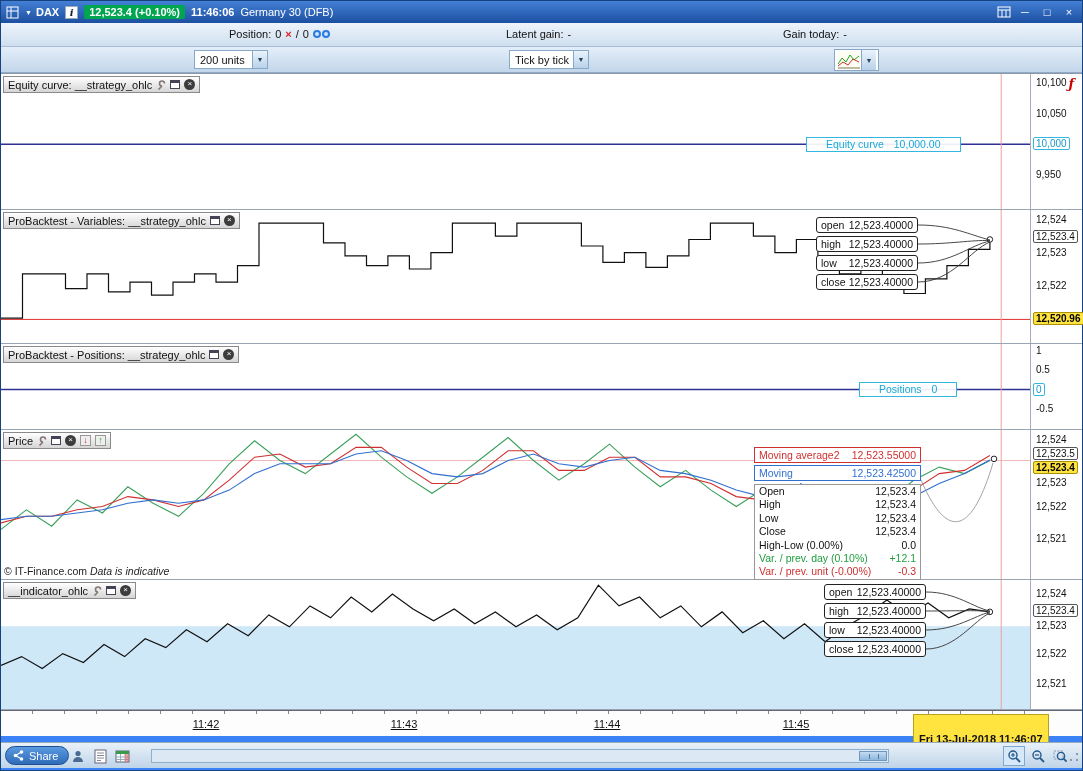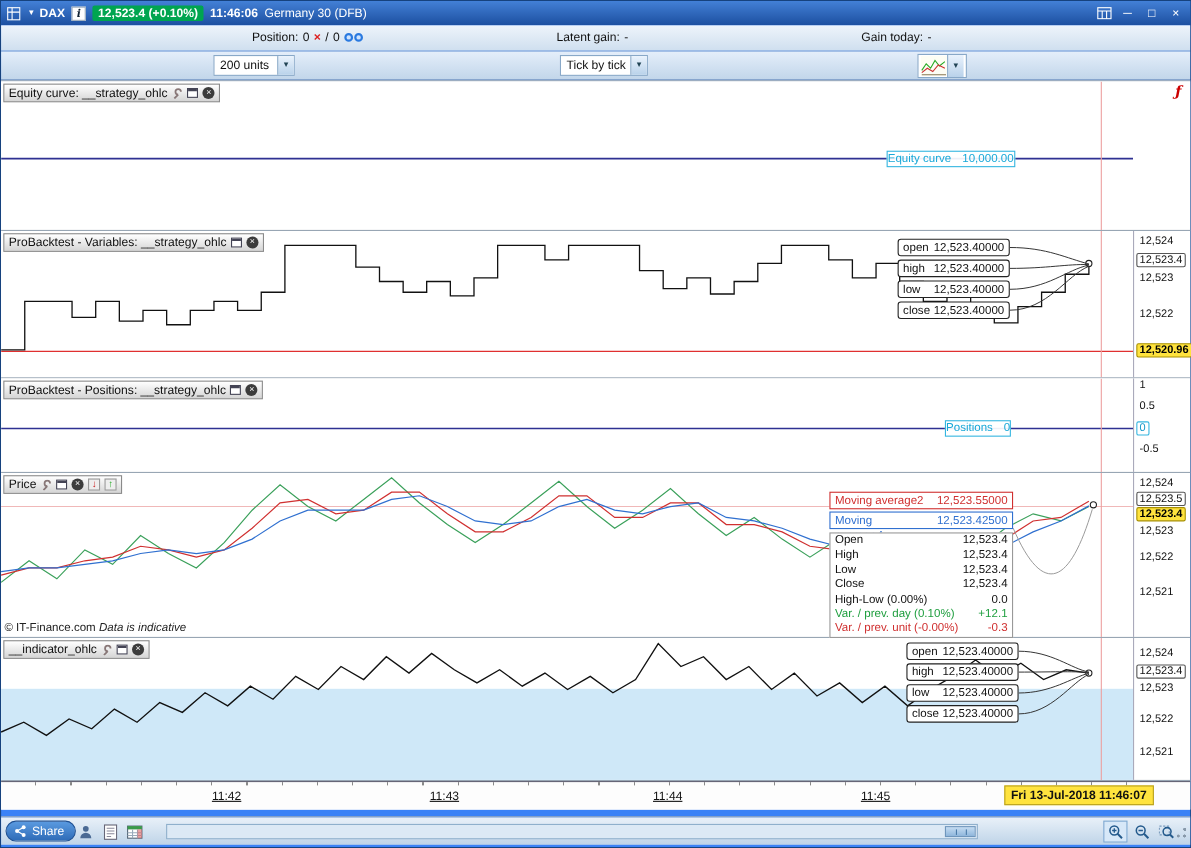--- a/index.html
+++ b/index.html
@@ -37,41 +37,41 @@
   .axis { position:absolute; left:1029px; top:0; width:54px; height:100%; border-left:1px solid #aab; font-size:10px; z-index:2; }
   .ax-text { position:absolute; left:5px; color:#111; }
   .ax-badge { position:absolute; left:2px; background:#fff; border:1px solid #555; border-radius:2px; padding:0 2px; font-size:10px; }
   .ax-badge.cyan { border-color:#35b6e0; color:#1898c8; }
   .ax-badge.yellow { background:#ffe33e; border-color:#a89000; color:#000; font-weight:bold; }
   .phead { position:absolute; top:2px; left:2px; z-index:6; display:flex; align-items:center; gap:4px; background:linear-gradient(#ffffff,#d5d5d5); border:1px solid #8a8a8a; padding:1px 4px; height:17px; }
   .ic-win { width:10px; height:9px; border:1px solid #445; box-shadow:inset 0 2px 0 #445; background:#fff; display:inline-block; }
   .ic-close { width:11px; height:11px; border-radius:50%; background:#3c3c3c; color:#fff; font-size:8px; line-height:10px; text-align:center; display:inline-block; }
   .ic-arrow { width:11px; height:11px; border:1px solid #999; background:#eee; font-size:9px; line-height:9px; text-align:center; display:inline-block; }
   .ic-arrow.dn { color:#c22; } .ic-arrow.up { color:#2a2; }
-  .cyan-badge { position:absolute; z-index:4; display:flex; gap:10px; background:rgba(255,255,255,.92); border:1px solid #35b6e0; color:#18a8d8; padding:0 0; font-size:10.5px; height:15px; line-height:13px; }
+  .cyan-badge { position:absolute; z-index:4; display:flex; gap:10px; background:rgba(255,255,255,.92); border:1px solid #35b6e0; color:#18a8d8; padding:0 19px; font-size:10.5px; height:15px; line-height:13px; }
   .ohlc-labels { position:absolute; z-index:4; }
   .ohlc-badge { width:102px; height:16px; background:#fff; border:1px solid #222; border-radius:3px; margin-bottom:3px; display:flex; justify-content:space-between; padding:0 4px; font-size:10.5px; line-height:14px; }
   .connector { position:absolute; z-index:3; }
   .connector path { stroke:#333; fill:none; stroke-width:0.9; }
   .connector.gray path { stroke:#999; }
   .ma-badge { position:absolute; z-index:4; width:167px; height:16px; background:#fff; border:1px solid; display:flex; justify-content:space-between; padding:0 4px; font-size:10.5px; line-height:14px; }
   .ma-badge.red { border-color:#d03030; color:#d03030; }
   .ma-badge.blue { border-color:#3070d0; color:#3070d0;gap:24px; }
   .price-info { position:absolute; z-index:4; width:167px; background:#fff; border:1px solid #999; font-size:10.5px; }
   .pi-row { display:flex; justify-content:space-between; padding:0 4px; line-height:13.4px; }
   .pi-row.green { color:#1e9e3e; } .pi-row.red { color:#d03030; }
   .copyright { position:absolute; left:3px; bottom:2px; z-index:4; font-size:10.5px; color:#222; background:rgba(255,255,255,.7); }
   .copyright i { font-style:italic; }
   .fn-icon { position:absolute; right:8px; top:2px; z-index:7; color:#c00; font-family:"DejaVu Serif",serif; font-style:italic; font-weight:bold; font-size:13px; }
 
   
   .xaxis-row { position:relative; height:26px; background:#fdfdfd; border-top:1px solid #667; }
   .xaxis-ticks { position:absolute; left:0; top:0; width:1029px; height:3px; background:repeating-linear-gradient(to right, transparent 0 31px, #888 31px 32px); }
   .xt { position:absolute; top:7px; transform:translateX(-50%); font-size:11px;text-decoration:underline; }
-  .date-badge { position:absolute; left:912px; top:3px; background:#ffe33e; border:1px solid #b8a020; font-weight:bold; padding:2px 5px; font-size:11px; }
+  .date-badge { position:absolute; left:912px; top:3px; background:#ffe33e; border:1px solid #b8a020; font-weight:bold; padding:18px 5px; font-size:11px; }
 
   
   .spacer-strip { height:6px; flex:none; }
   .bottombar { position:relative; height:26px; flex:none; background:linear-gradient(#e9f1f9,#bfd4e8); border-top:1px solid #9ab; }
   .share-btn { position:absolute; left:4px; top:3px; height:19px; display:flex; align-items:center; gap:5px; background:linear-gradient(#5a9ae0,#2f6cb8); border:1px solid #1d4f92; border-radius:10px; color:#fff; padding:0 10px 0 7px; }
   .bb-icon { position:absolute; top:4px; width:18px; height:18px; display:flex; align-items:center; justify-content:center; }
   .scrollbar { position:absolute; left:150px; top:6px; width:738px; height:14px; background:#dce9f5; border:1px solid #8fb0cc; }
   .sb-thumb { position:absolute; right:1px; top:1px; width:28px; height:10px; background:linear-gradient(#c4dcf2,#8fb6dc); border:1px solid #6f96bc; }
   .sb-thumb::after { content:""; position:absolute; left:9px; top:2px; width:8px; height:5px; border-left:1px solid #4a7aa8; border-right:1px solid #4a7aa8; }
   .zoom-btn { position:absolute; top:3px; width:22px; height:20px; display:flex; align-items:center; justify-content:center; border:1px solid transparent; }
@@ -162,20 +162,26 @@
         <svg width="10" height="10">
             <path d="M2.5 9.5 L6 6 M6 6 a2.5 2.5 0 1 1 2.5 -2.5" stroke="#877" stroke-width="1.6" fill="none"></path>
           </svg>
         <span class="ic-win"></span>
         <span class="ic-close">×</span>
       </div>
       <div class="cyan-badge" style="left:805px;top:63px">
         <span>Equity curve</span>
         <span>10,000.00</span>
       </div>
+      <div class="axis">
+        <span class="ax-text" style="top:3px">10,100</span>
+        <span class="ax-text" style="top:34px">10,050</span>
+        <span class="ax-badge cyan" style="top:63px">10,000</span>
+        <span class="ax-text" style="top:95px">9,950</span>
+      </div>
     </div>
 
     <div class="panel" style="height:134px">
       <svg class="plot" viewBox="0 0 1029 133">
           <line x1="0" y1="109.41379310346676" x2="1029" y2="109.41379310346676" stroke="#e03030" stroke-width="1"></line>
           <path d="M0.0 108.1H21.5V63.9H43.0V63.9H64.5V78.6H86.0V63.9H107.5V81.9H129.0V72.1H150.5V85.2H172.0V72.1H193.5V63.9H215.0V72.1H236.5V55.7H258.0V13.1H279.5V13.1H301.0V13.1H322.5V32.8H344.0V45.9H365.5V55.7H386.9V45.9H408.4V59.0H429.9V42.6H451.4V13.1H472.9V13.1H494.4V26.2H515.9V13.1H537.4V13.1H558.9V13.1H580.4V36.0H601.9V52.4H623.4V42.6H644.9V57.3H666.4V45.9H687.9V29.5H709.4V13.1H730.9V13.1H752.4V26.2H773.9V42.6H795.4V29.5H816.9V45.9H838.4V63.9H859.9V57.3H881.4V72.1H902.9V83.5H924.4V68.8H945.9V55.7H967.4V39.3H988.9V29.5" fill="none" stroke="#111111" stroke-width="1.2"></path>
           <line x1="1000.188" y1="0" x2="1000.188" y2="133" stroke="#eda0a0" stroke-width="1"></line>
           <circle cx="988.8689999999999" cy="29.482758620681434" r="2.8" fill="#fff" stroke="#222" stroke-width="1"></circle>
         </svg>
       <div class="phead">

